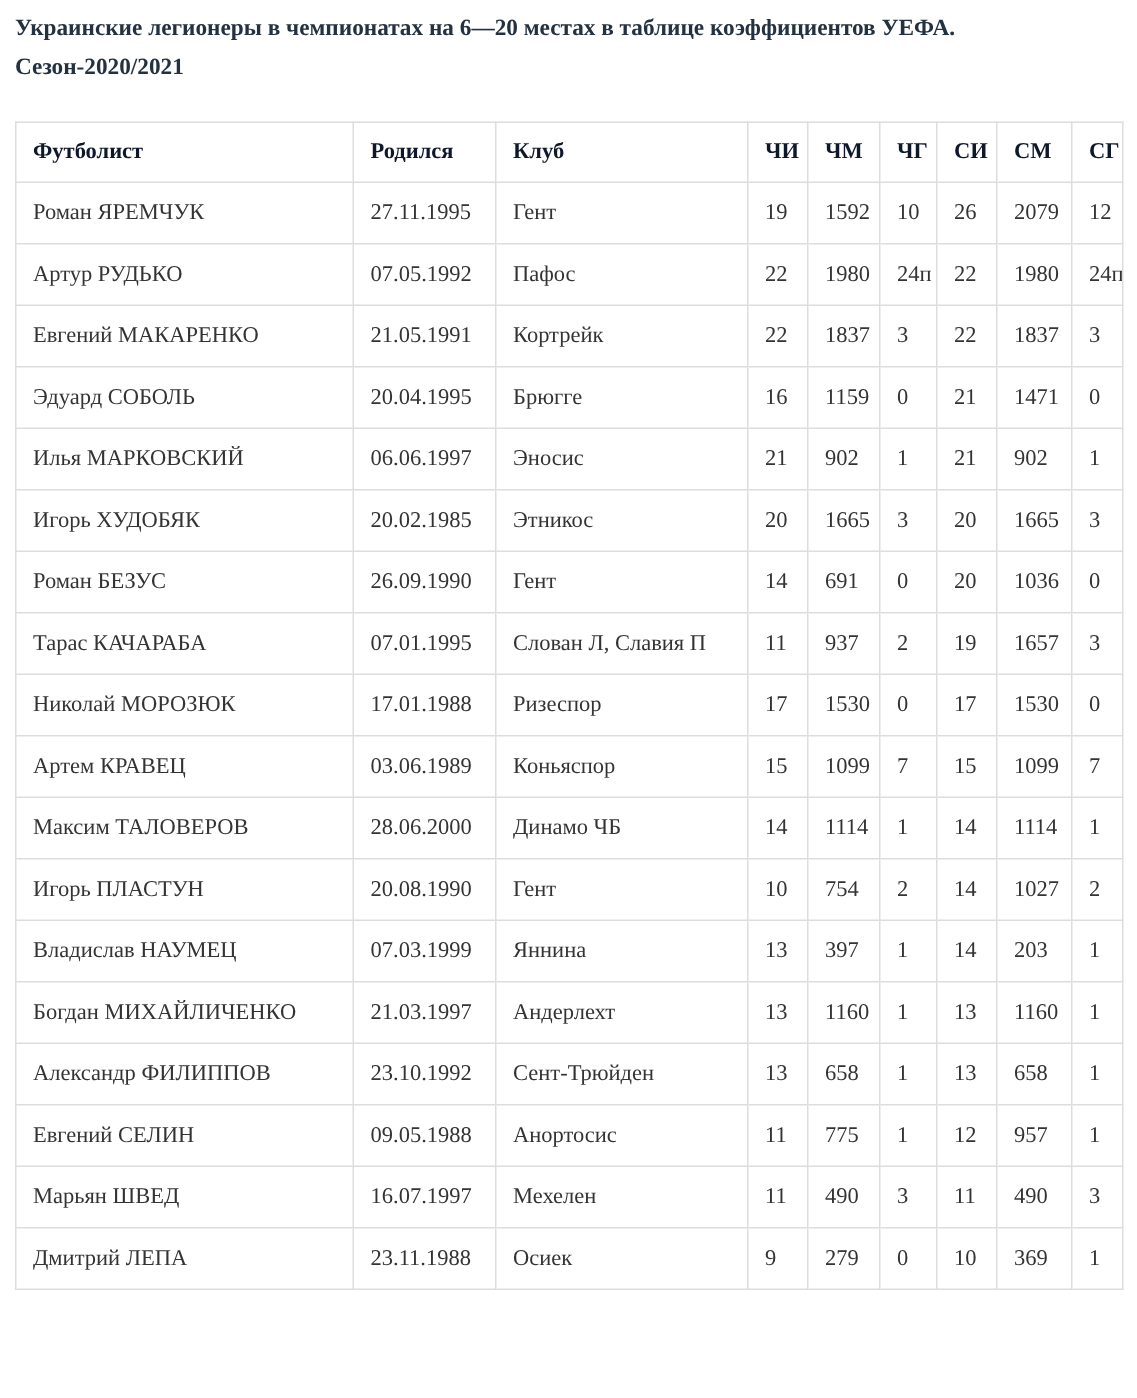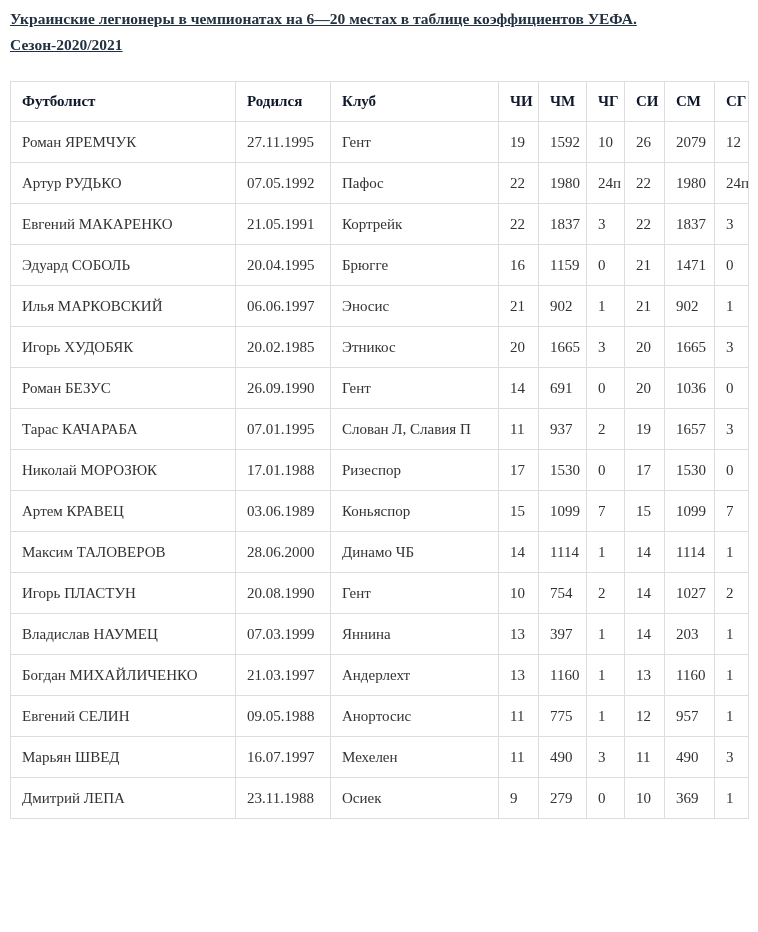--- a/index.html
+++ b/index.html
@@ -14,21 +14,21 @@
     padding: 6px 10px 0 10px;
     font-family: "Liberation Serif", "DejaVu Serif", serif;
   }
   .page-title {
     color: #233140;
     font-weight: bold;
     font-size: 15.5px;
     line-height: 26px;
     margin: 0 0 23px 0;
   }
-  .page-title .title-line { display: block; text-decoration: underline; }
+  .page-title .title-line { display: block; }
   table.players {
     border-collapse: collapse;
     table-layout: fixed;
     width: 738px;
     font-size: 15px;
     color: #333333;
   }
   table.players th,
   table.players td {
     border: 1px solid #dddddd;
@@ -240,20 +240,31 @@
           <td>21.03.1997</td>
           <td>Андерлехт</td>
           <td>13</td>
           <td>1160</td>
           <td>1</td>
           <td>13</td>
           <td>1160</td>
           <td>1</td>
         </tr>
         <tr>
+          <td>Александр ФИЛИППОВ</td>
+          <td>23.10.1992</td>
+          <td>Сент-Трюйден</td>
+          <td>13</td>
+          <td>658</td>
+          <td>1</td>
+          <td>13</td>
+          <td>658</td>
+          <td>1</td>
+        </tr>
+        <tr>
           <td>Евгений СЕЛИН</td>
           <td>09.05.1988</td>
           <td>Анортосис</td>
           <td>11</td>
           <td>775</td>
           <td>1</td>
           <td>12</td>
           <td>957</td>
           <td>1</td>
         </tr>

